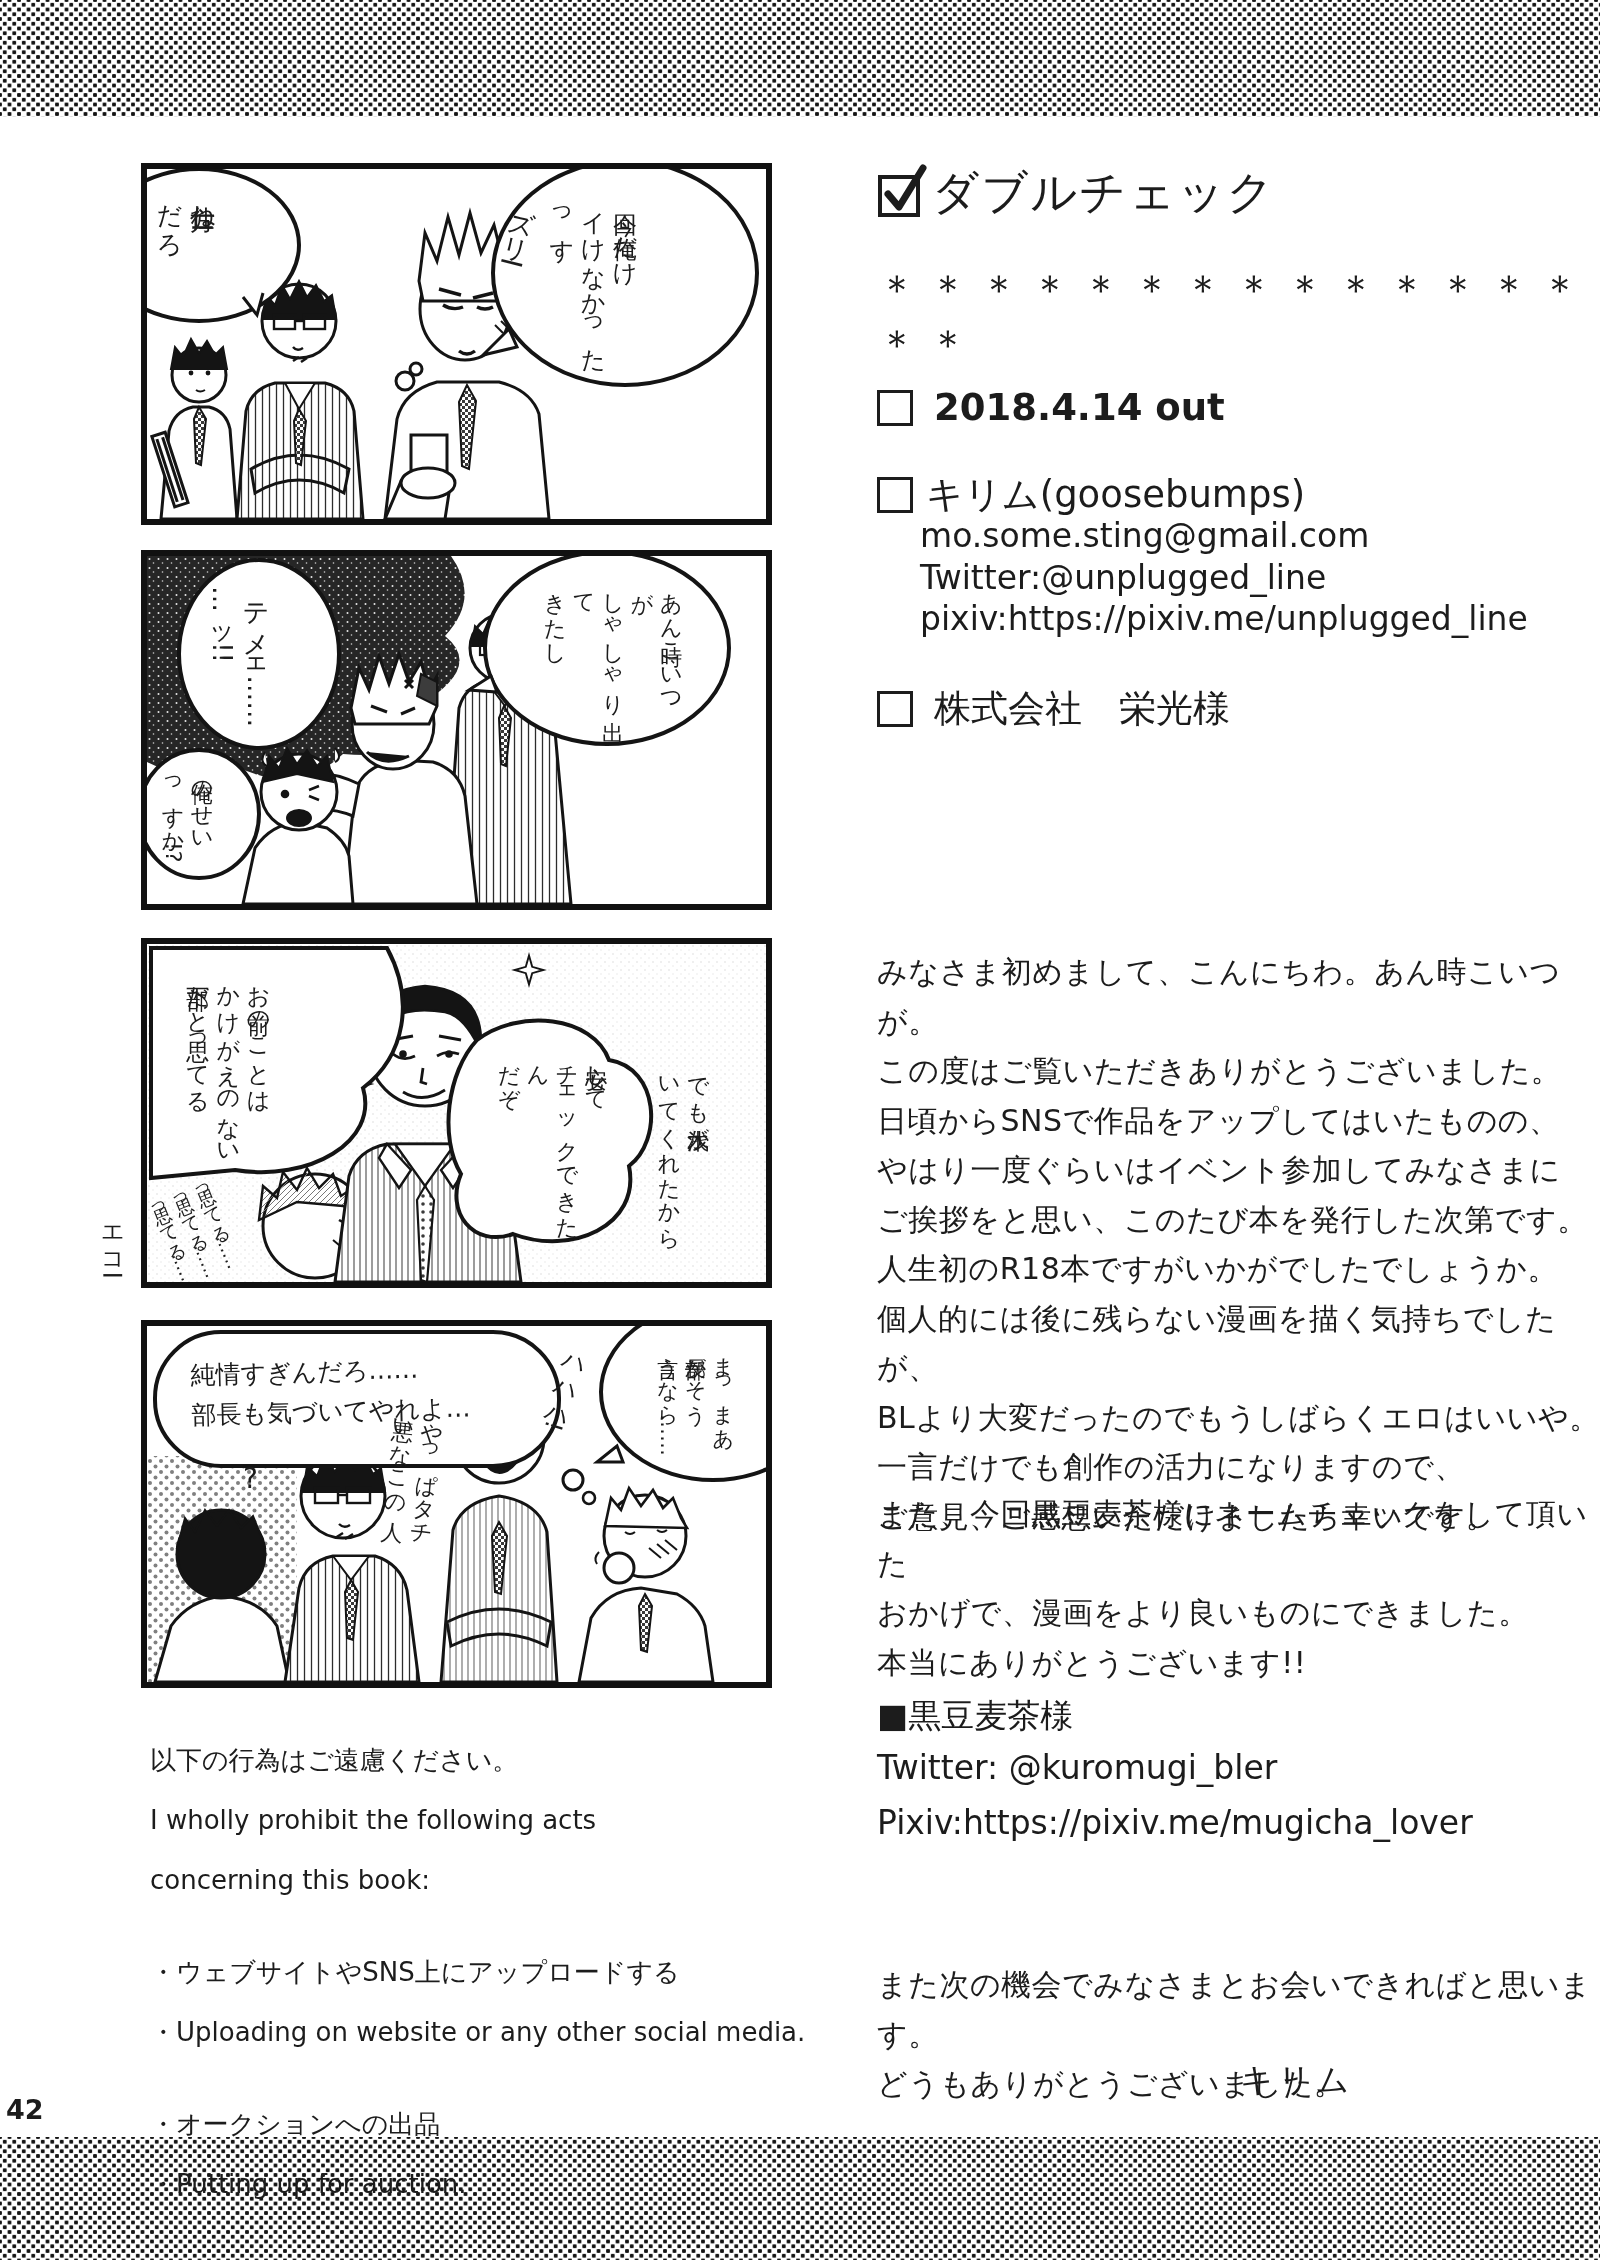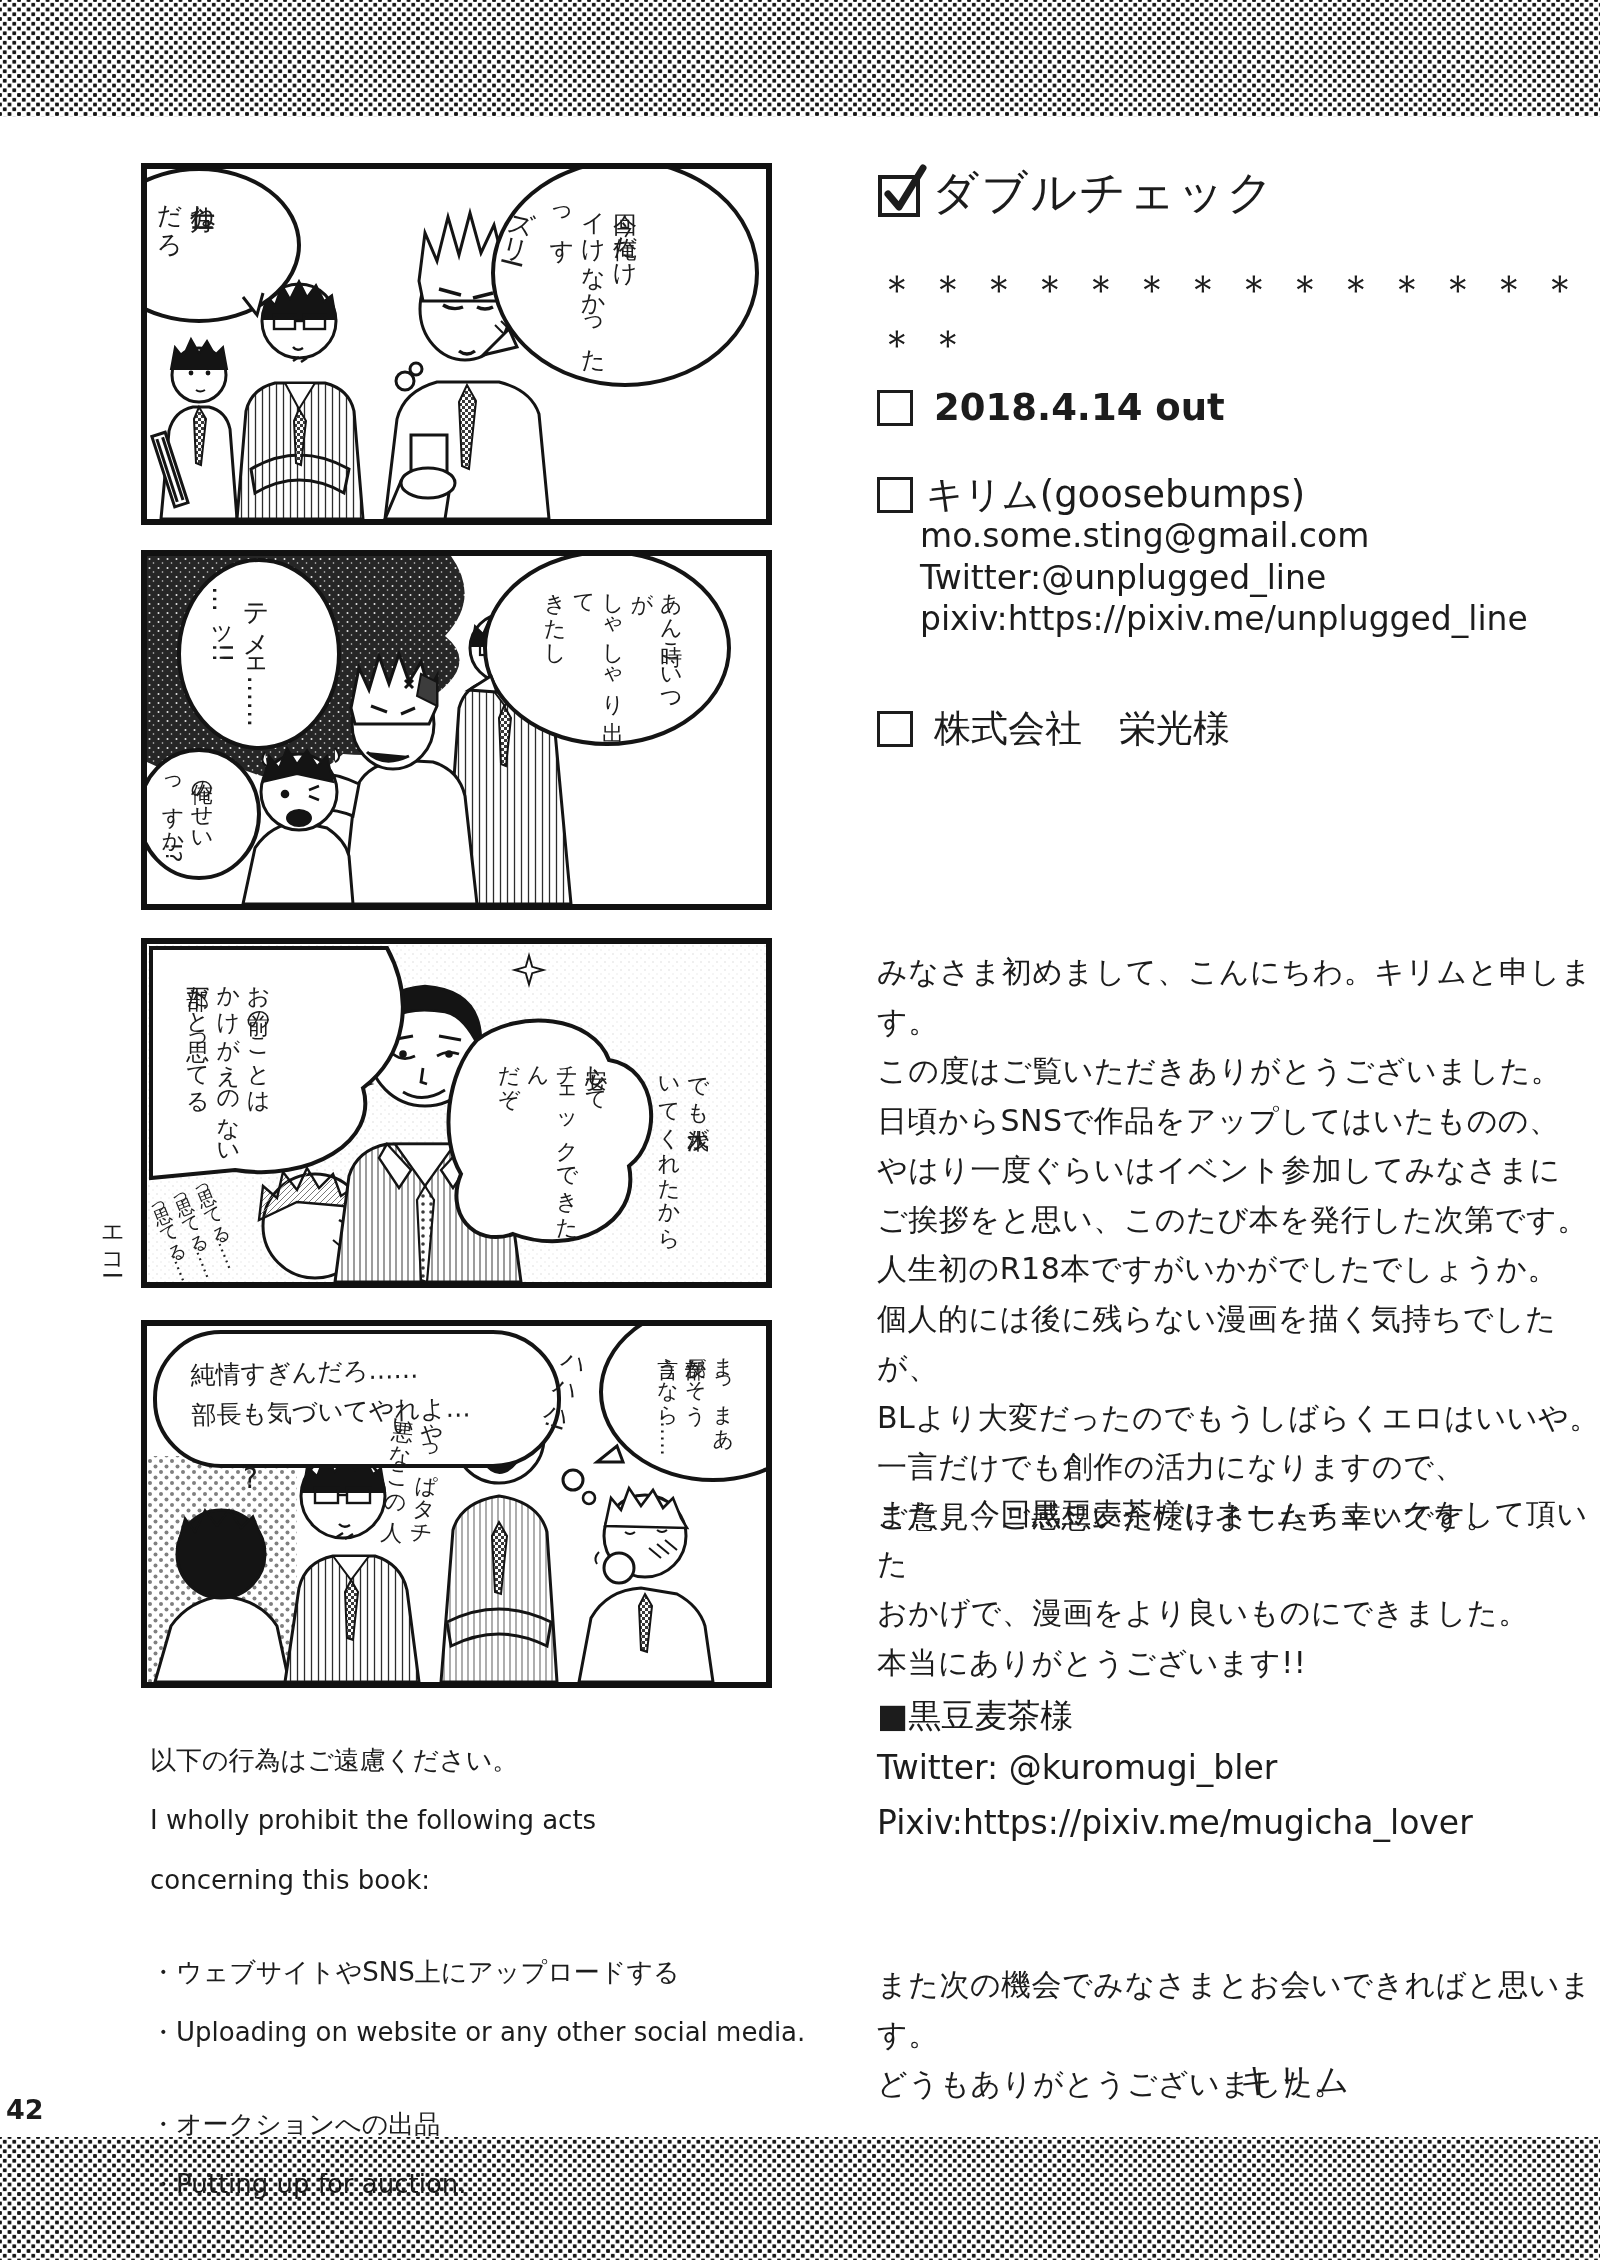--- a/index.html
+++ b/index.html
@@ -384,27 +384,27 @@
   </div>
 
   <div class="rcol" style="top:470px;">
     <span class="chkbox"></span>
     <span style="font-size:37px;margin-left:8px;vertical-align:middle;">キリム(goosebumps)</span>
   </div>
   <div class="rcol ctext" style="top:516px;left:920px;text-align:right;">mo.some.sting@gmail.com</div>
   <div class="rcol ctext" style="top:558px;left:920px;">Twitter:@unplugged_line</div>
   <div class="rcol ctext" style="top:599px;left:920px;">pixiv:https://pixiv.me/unplugged_line</div>
 
-  <div class="rcol" style="top:704px;">
+  <div class="rcol" style="top:684px;">
     <span class="chkbox"></span>
     <span style="font-size:37px;margin-left:16px;vertical-align:middle;">株式会社　栄光様</span>
   </div>
 
   <div class="rcol para" style="top:947px;">
-    <div>みなさま初めまして、こんにちわ。キリムと申します。</div>
+    <div>みなさま初めまして、こんにちわ。あん時こいつが。</div>
     <div>この度はご覧いただきありがとうございました。</div>
     <div>日頃からSNSで作品をアップしてはいたものの、</div>
     <div>やはり一度ぐらいはイベント参加してみなさまに</div>
     <div>ご挨拶をと思い、このたび本を発行した次第です。</div>
     <div>人生初のR18本ですがいかがでしたでしょうか。</div>
     <div>個人的には後に残らない漫画を描く気持ちでしたが、</div>
     <div>BLより大変だったのでもうしばらくエロはいいや。</div>
     <div>一言だけでも創作の活力になりますので、</div>
     <div>ご意見、ご感想いただけましたら幸いです。</div>
   </div>

